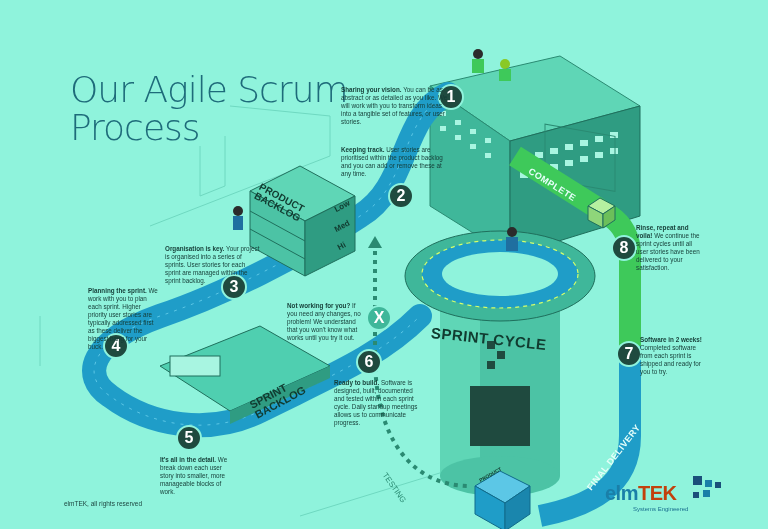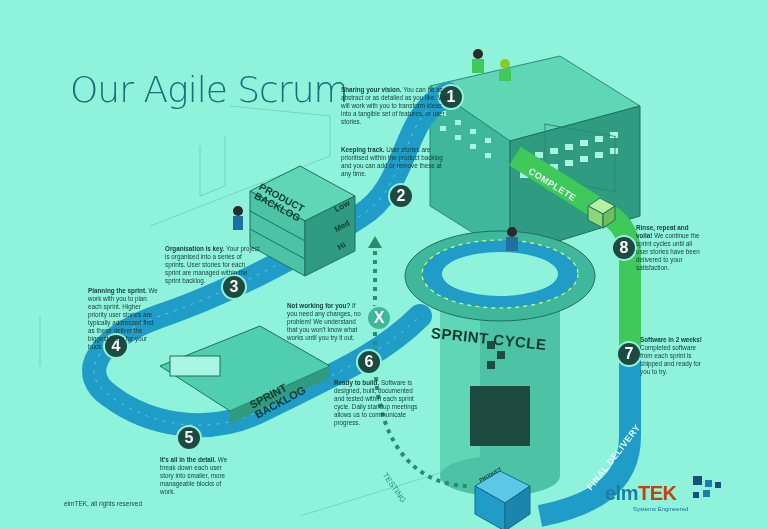--- a/index.html
+++ b/index.html
@@ -119,20 +119,21 @@
       <polygon points="588,190 603,198 603,212 588,204" fill="#8fd67a" stroke="#1f6f5c"></polygon>
       <polygon points="603,198 615,190 615,204 603,212" fill="#6cbf5a" stroke="#1f6f5c"></polygon>
     </g>
 
     <path d="M375 235 L375 340 C375 420 410 470 470 470" fill="none" stroke="#2a8a72" stroke-width="4" stroke-dasharray="4 5"></path>
     <polygon points="368,232 375,220 382,232" fill="#2a8a72"></polygon>
   </svg>
 
   <div class="title">
     <div>Our Agile Scrum</div>
+    <div>Process</div>
   </div>
 
   <div class="badge" style="left:438px;top:68px;">1</div>
   <div class="badge" style="left:388px;top:167px;">2</div>
   <div class="badge" style="left:221px;top:258px;">3</div>
   <div class="badge" style="left:103px;top:317px;">4</div>
   <div class="badge" style="left:176px;top:409px;">5</div>
   <div class="badge" style="left:356px;top:333px;">6</div>
   <div class="badge" style="left:616px;top:325px;">7</div>
   <div class="badge" style="left:611px;top:219px;">8</div>

